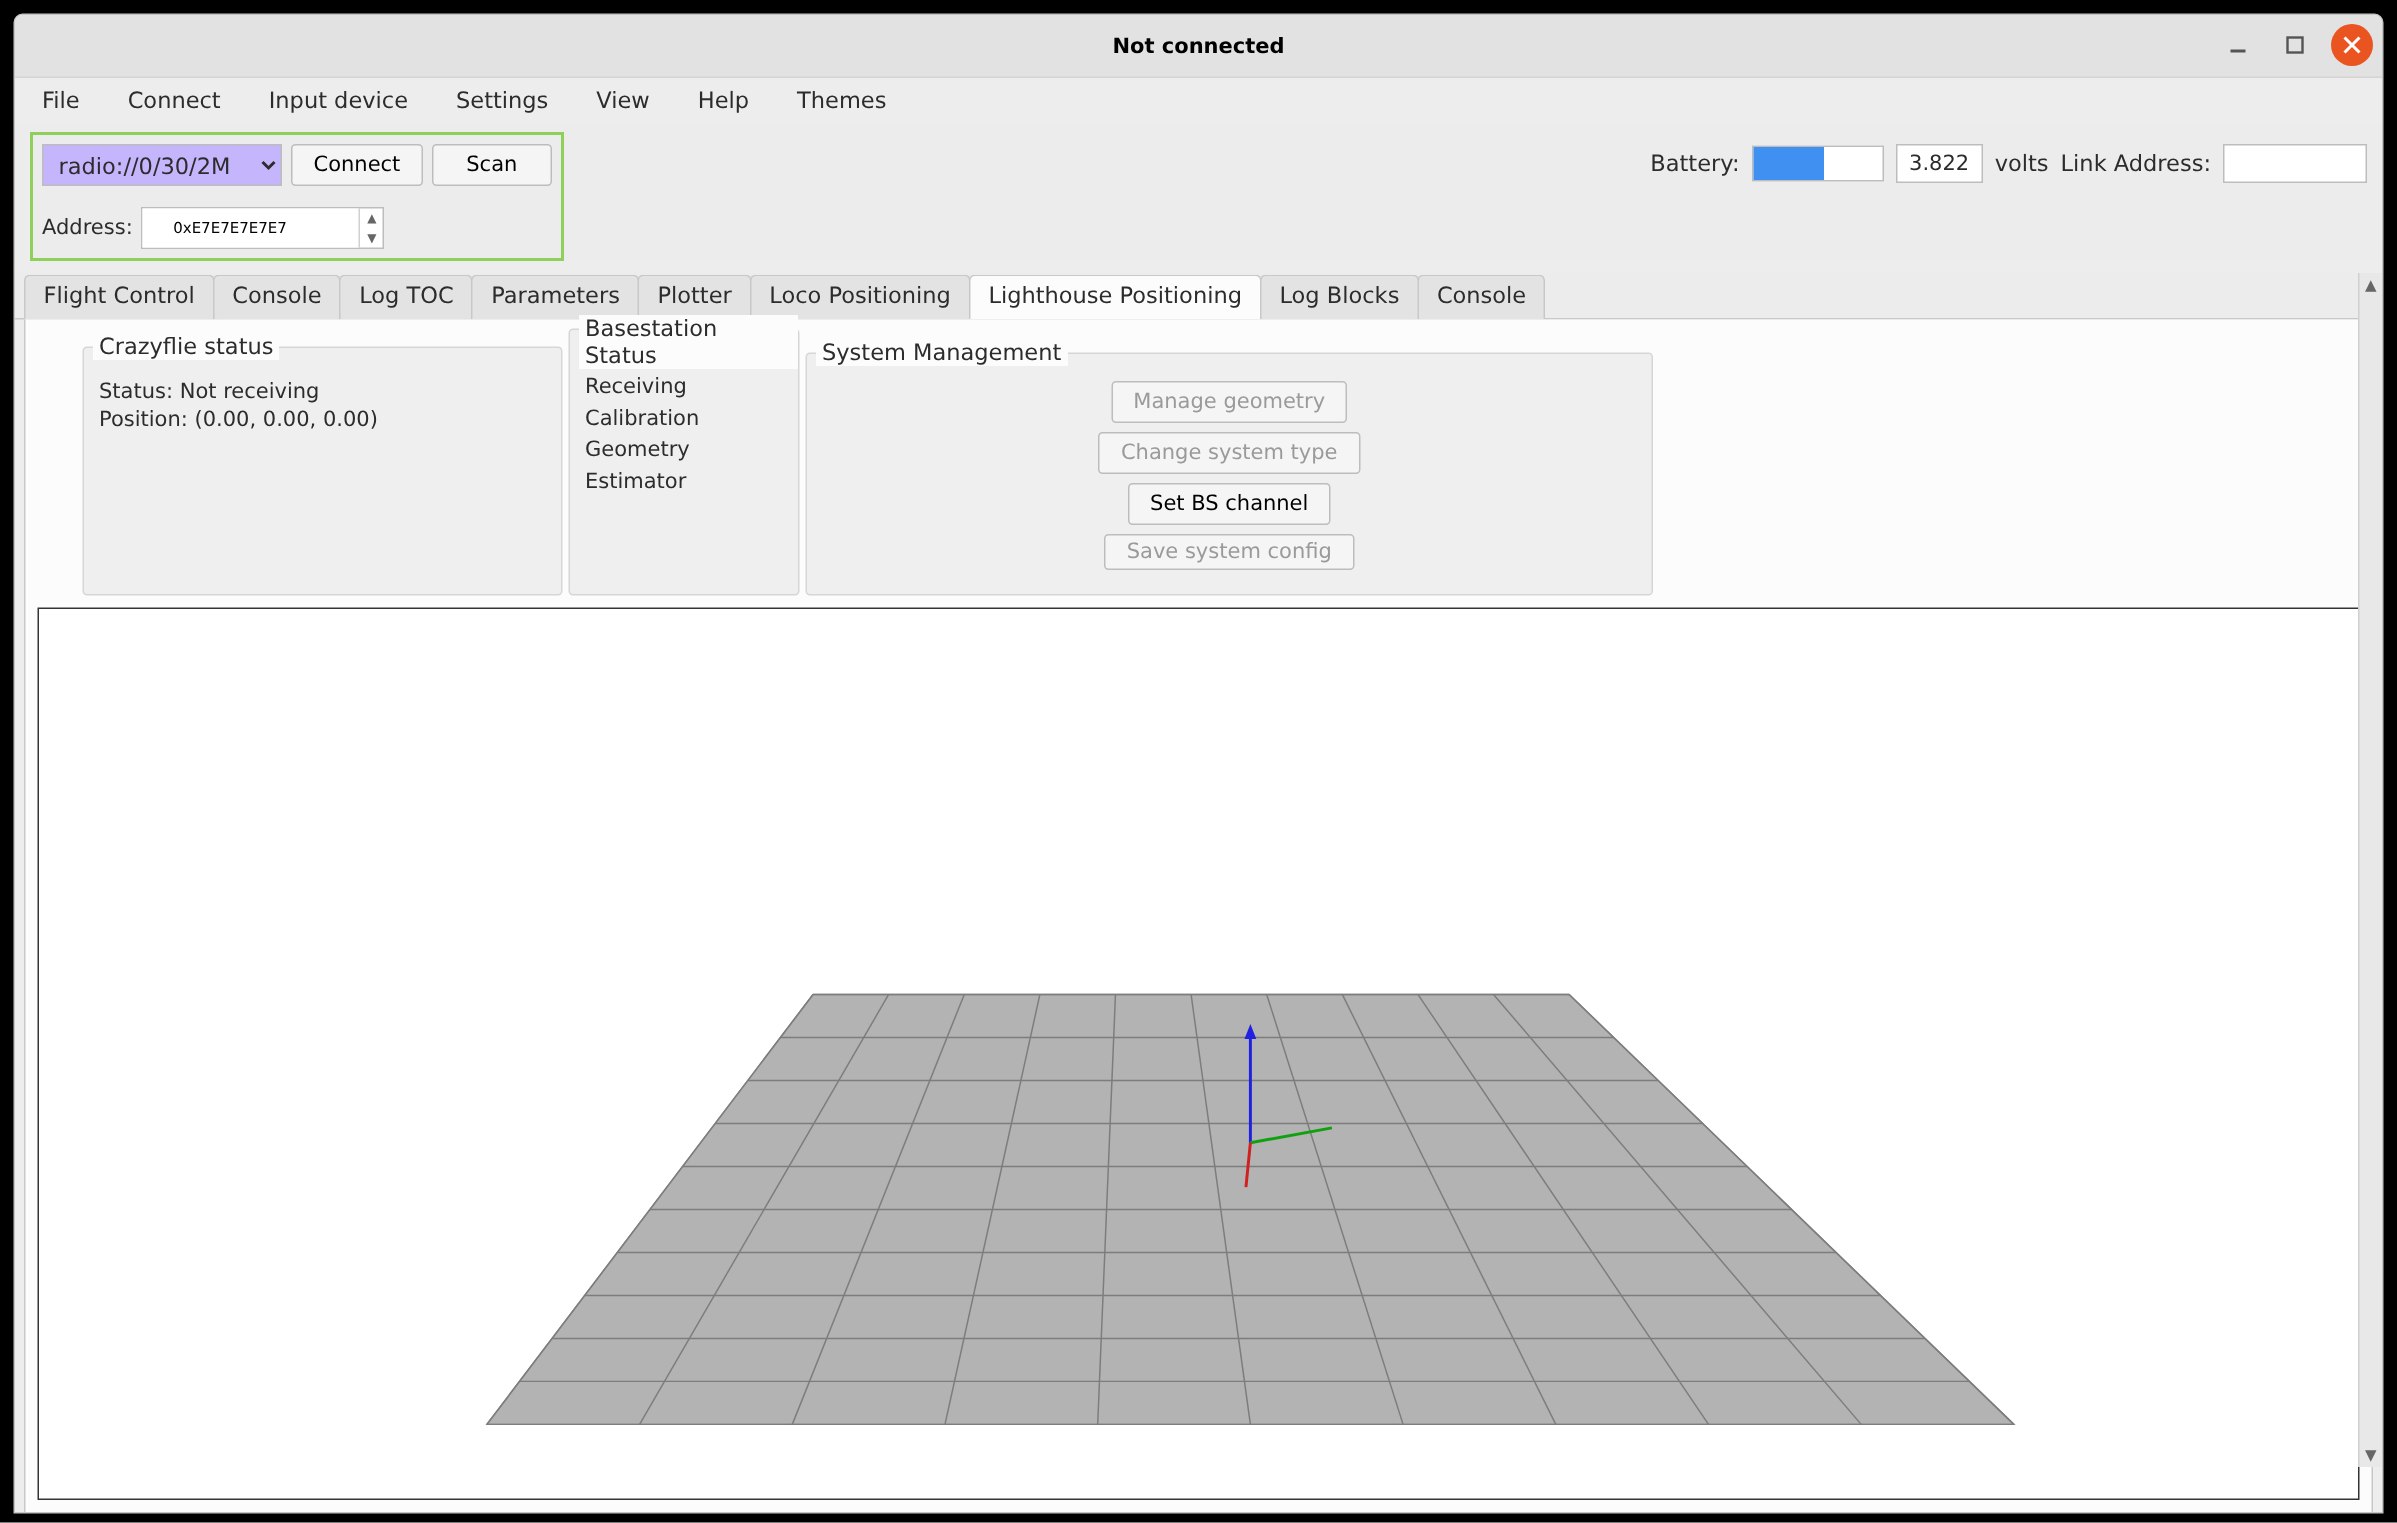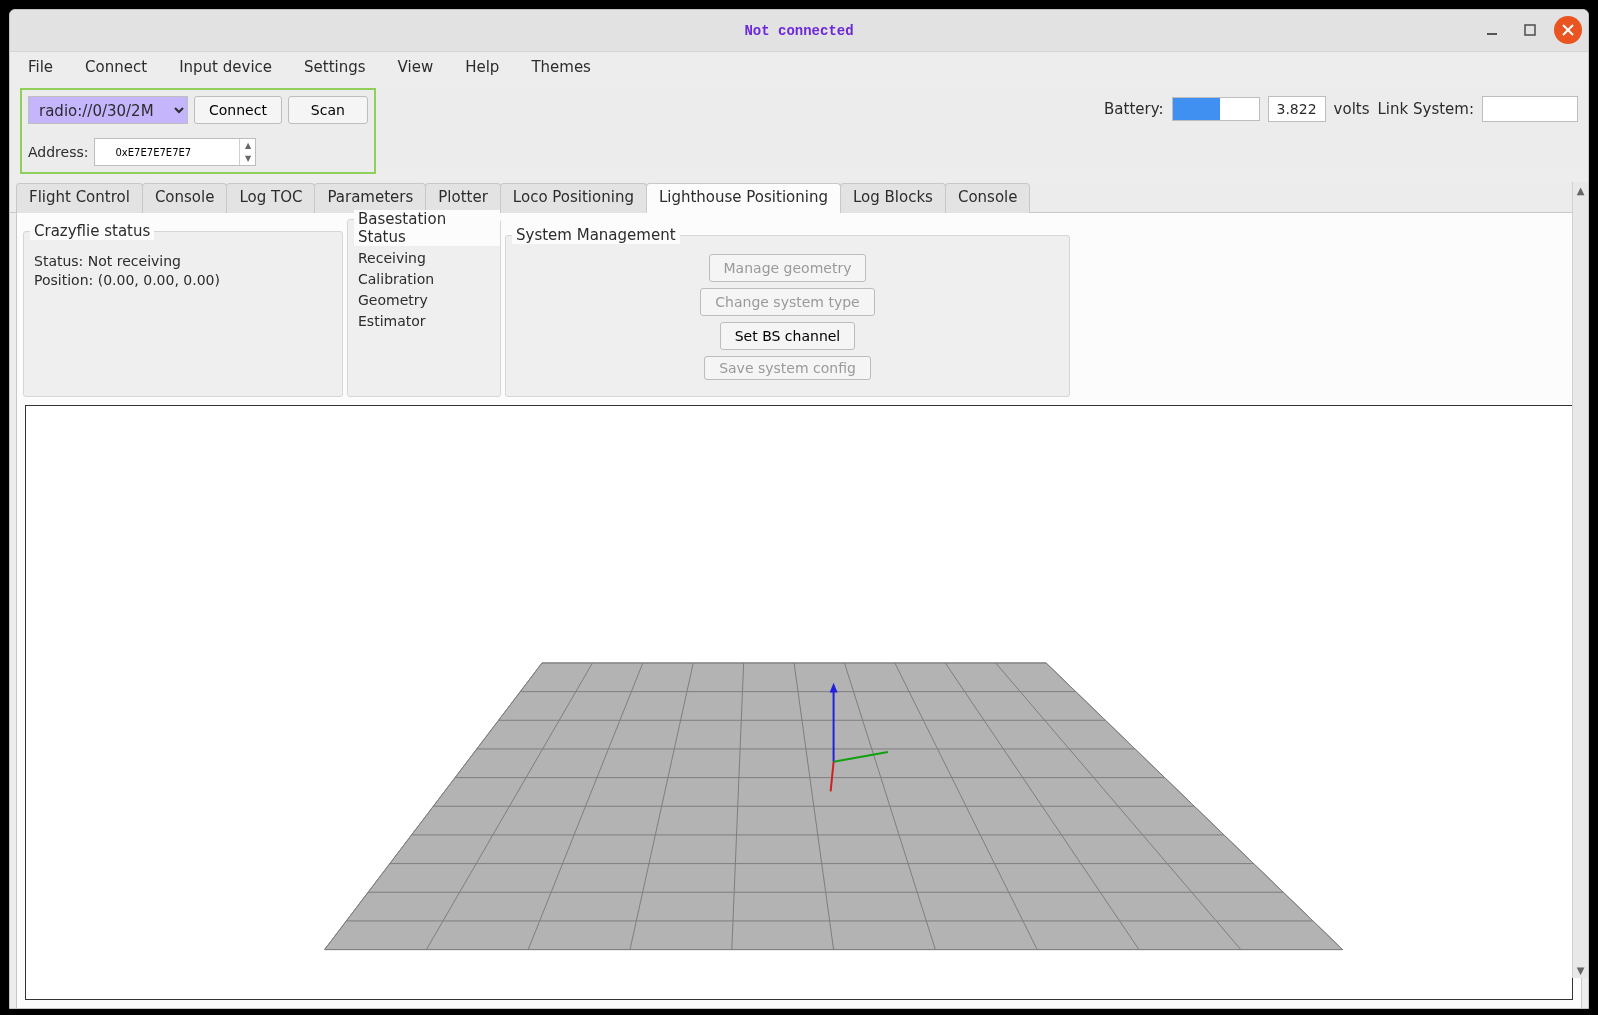--- a/index.html
+++ b/index.html
@@ -22,21 +22,21 @@
     border-radius: 6px 6px 0 0;
     overflow: hidden;
   }
   .titlebar {
     height: 42px;
     display: flex; align-items: center; justify-content: center;
     background: #e2e2e2;
     border-bottom: 1px solid #d4d4d4;
     position: relative;
   }
-  .titlebar .title { font-weight: 600; color: #6d28d9; font-family: Liberation Mono, monospace; }
+  .titlebar .title { font-weight: 600; color: #000000; }
   .title-controls {
     position: absolute; right: 6px; top: 6px;
     display: flex; gap: 10px; align-items: center;
   }
   .tb-btn {
     width: 28px; height: 28px; display: flex;
     align-items: center; justify-content: center;
     border-radius: 14px;
     cursor: pointer;
   }
@@ -146,21 +146,21 @@
   .tab-content {
     background: #fcfcfc;
     border: 1px solid #c8c8c8;
     border-top: none;
     margin: 0 6px 6px 6px;
     display: flex; flex-direction: column;
     height: 796px;
     position: relative;
   }
   .panels {
-    display: flex; gap: 4px; padding: 0 6px;
+    display: flex; gap: 4px; padding: 0 6px; margin-left: 32px;
   }
   .groupbox {
     border: 1px solid #d6d6d6;
     background: #efefef;
     border-radius: 3px;
     padding: 18px 10px 10px 10px;
     position: relative;
     margin-top: 18px;
   }
   .groupbox .gtitle {
@@ -256,21 +256,21 @@
       </div>
     </div>
 
     <div class="right-status">
       <span class="batt-label">Battery:</span>
       <div class="batt-bar">
         <div class="batt-fill"></div>
       </div>
       <div class="volts-box">3.822</div>
       <span class="volts-label">volts</span>
-      <span class="lq-label">Link System:</span>
+      <span class="lq-label">Link Address:</span>
       <div class="lq-box"></div>
     </div>
   </div>
 
   <div class="tabs">
     <div class="tab">Flight Control</div>
     <div class="tab">Console</div>
     <div class="tab">Log TOC</div>
     <div class="tab">Parameters</div>
     <div class="tab">Plotter</div>

